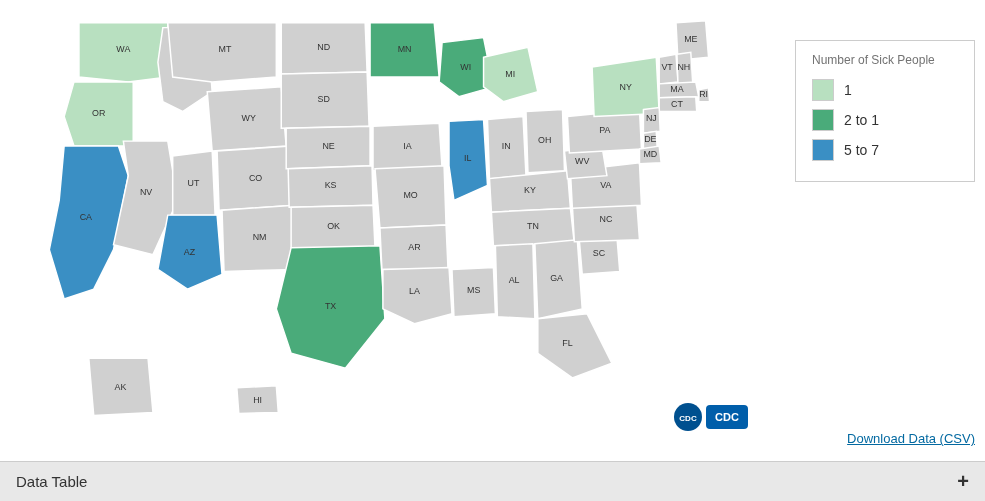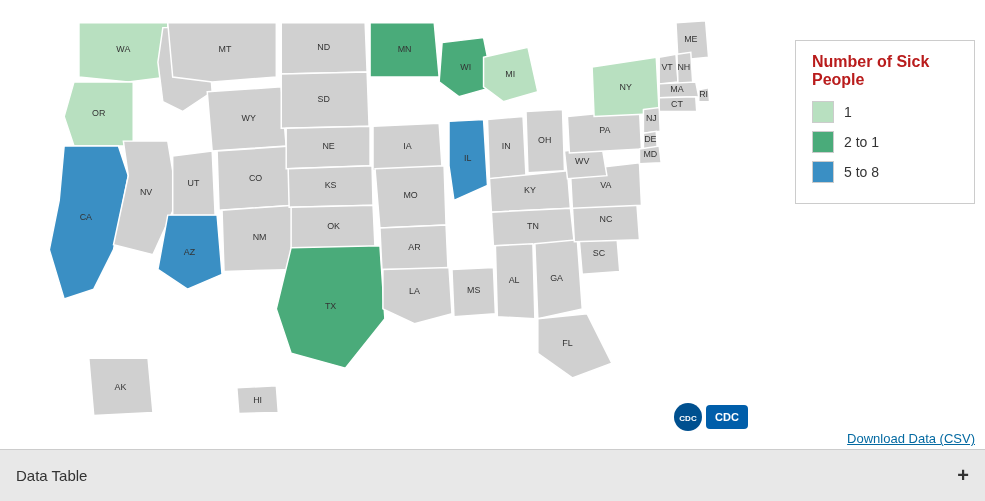--- a/index.html
+++ b/index.html
@@ -23,24 +23,24 @@
       position: absolute;
       top: 40px;
       right: 10px;
       width: 180px;
       border: 1px solid #ccc;
       background: #fff;
       padding: 12px 16px;
     }
 
     .legend-title {
-      font-size: 16px;
-      font-weight: bold;
+      font-size: 12px;
+      font-weight: normal;
       margin-bottom: 12px;
-      color: #b91c1c;
+      color: #737373;
     }
 
     .legend-item {
       display: flex;
       align-items: center;
       margin-bottom: 8px;
       font-size: 14px;
       color: #333;
     }
 
@@ -60,21 +60,21 @@
       color: #0369a1;
       text-decoration: underline;
       cursor: pointer;
     }
 
     .data-table-bar {
       position: absolute;
       bottom: 0;
       left: 0;
       width: 985px;
-      height: 52px;
+      height: 40px;
       background: #e8e8e8;
       border-top: 1px solid #ccc;
       display: flex;
       align-items: center;
       justify-content: space-between;
       padding: 0 16px;
     }
 
     .data-table-label {
       font-size: 15px;
@@ -282,21 +282,21 @@
     <div class="legend-item">
       <div class="legend-swatch" style="background:#b8e0c0;"></div>
       <span>1</span>
     </div>
     <div class="legend-item">
       <div class="legend-swatch" style="background:#4aab7a;"></div>
       <span>2 to 1</span>
     </div>
     <div class="legend-item">
       <div class="legend-swatch" style="background:#3a8fc4;"></div>
-      <span>5 to 8</span>
+      <span>5 to 7</span>
     </div>
   </div>
 
   <a class="download-link" href="#">Download Data (CSV)</a>
 
   <div class="data-table-bar">
     <span class="data-table-label">Data Table</span>
     <span class="data-table-plus">+</span>
   </div>
 

